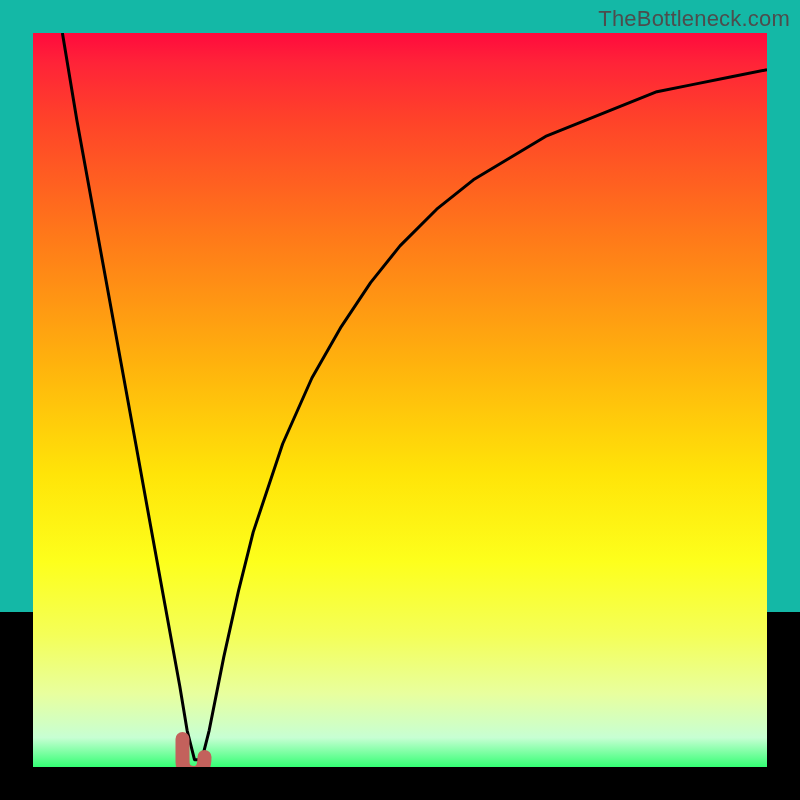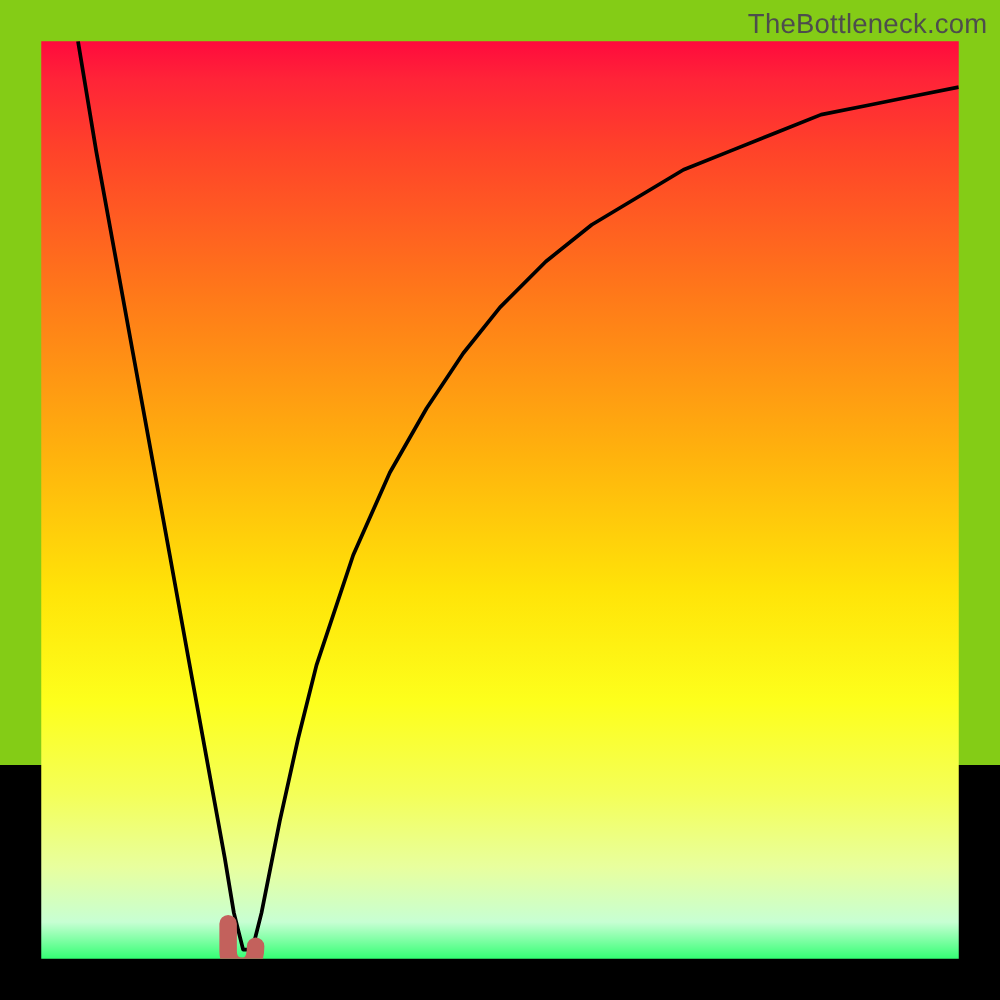--- a/index.html
+++ b/index.html
@@ -7,21 +7,21 @@
     padding: 0;
     width: 800px;
     height: 800px;
     overflow: hidden;
     background: #000;
     font-family: Arial, Helvetica, sans-serif;
   }
   .outer {
     width: 800px;
     height: 612px;
-    background: #84cc16;
+    background: #14b8a6;
     position: relative;
   }
   .plot {
     position: absolute;
     left: 33px;
     top: 33px;
     width: 734px;
     height: 734px;
     background: linear-gradient(to bottom,
       #ff0a3d 0%,

